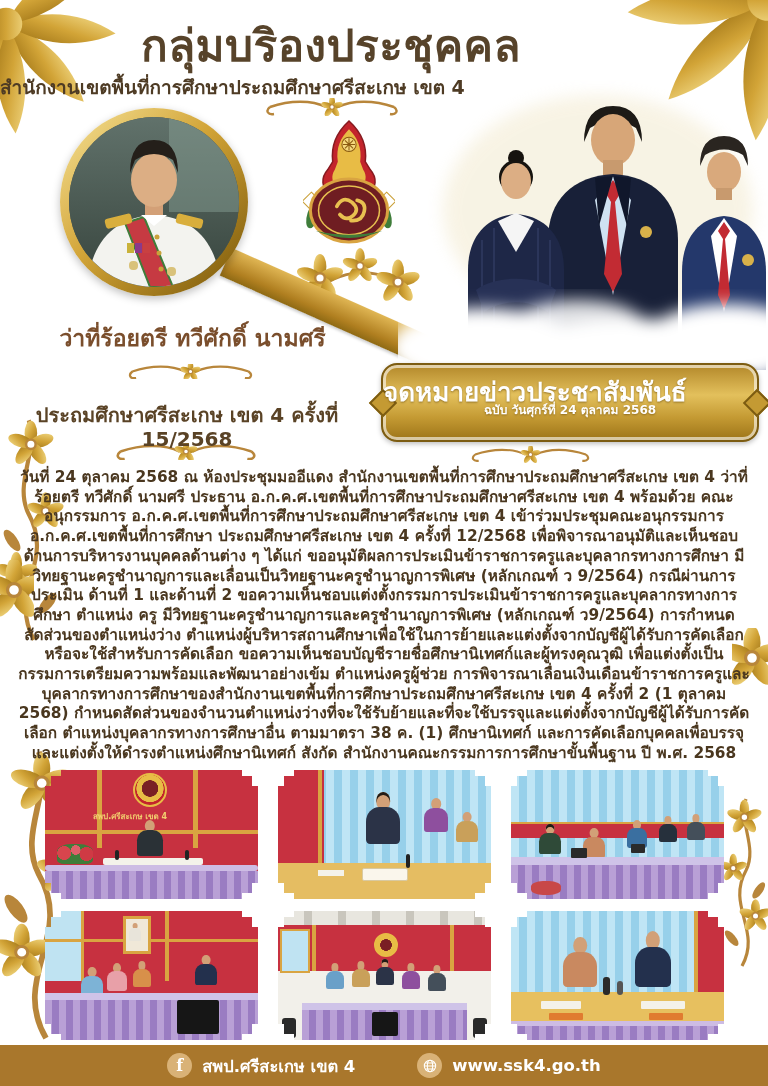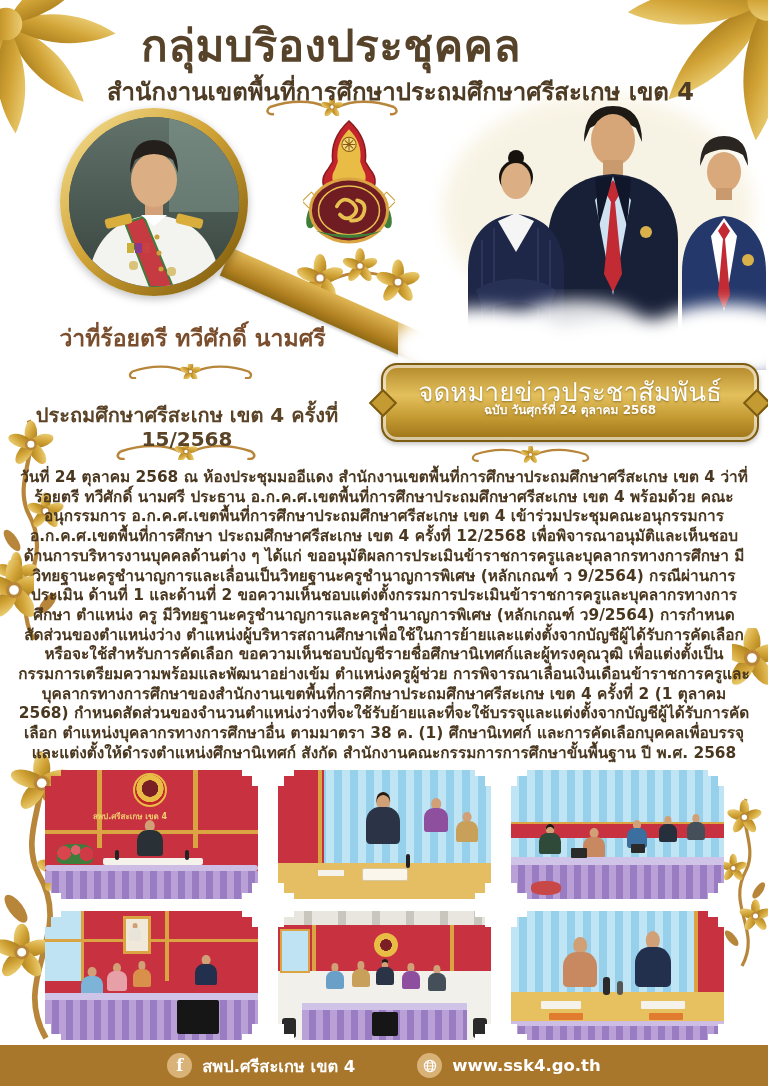--- a/index.html
+++ b/index.html
@@ -5,22 +5,22 @@
   html,body{margin:0;padding:0;background:#888;}
   #poster{
     position:relative;width:768px;height:1086px;margin:0 auto;
     background:#ffffff;overflow:hidden;
     font-family:"DejaVu Sans","Liberation Sans",sans-serif;
   }
   .ab{position:absolute;}
   
   .title{position:absolute;top:10px;left:0;width:662px;text-align:center;
     font-size:44px;font-weight:bold;color:#57432a;letter-spacing:.5px;z-index:3;}
-  .subtitle{position:absolute;top:72px;left:0;width:662px;text-align:right;
-    font-size:24px;font-weight:bold;color:#4e3b24;z-index:3;margin-left:32px;}
+  .subtitle{position:absolute;top:72px;left:0;width:662px;text-align:left;
+    font-size:19px;font-weight:bold;color:#4e3b24;z-index:3;}
   .deco{position:absolute;z-index:0;pointer-events:none;}
   .deco.z2{z-index:2;}
   
   .portrait-ring{position:absolute;left:60px;top:108px;width:188px;height:188px;border-radius:50%;
     background:linear-gradient(135deg,#f7e49a,#d2a437 45%,#8f6a14 85%,#c49a33);
     box-shadow:0 3px 8px rgba(0,0,0,.25);z-index:2;}
   .portrait-inner{position:absolute;inset:9px;border-radius:50%;overflow:hidden;background:#46534d;}
   
   .ribbon{position:absolute;left:232px;top:248px;width:315px;height:30px;
     background:linear-gradient(180deg,#e0b654,#b07f20 70%,#8f6a14);
@@ -34,22 +34,22 @@
   .headline{position:absolute;top:379px;left:6px;width:362px;text-align:center;
     font-size:20px;font-weight:bold;color:#5a4326;line-height:24px;z-index:3;}
   
   .banner{position:absolute;left:381px;top:363px;width:374px;height:75px;border-radius:16px;
     background:linear-gradient(180deg,#b3882a,#e3c05c 40%,#c49a33 70%,#9d7418);
     border:2px solid #7c5c12;
     box-shadow:inset 0 0 0 3px rgba(255,255,255,.6),0 2px 5px rgba(0,0,0,.25);z-index:3;}
   .banner::before,.banner::after{content:"";position:absolute;top:50%;width:16px;height:16px;
     background:#c49a33;border:2px solid #7c5c12;transform:translateY(-50%) rotate(45deg);z-index:-1;}
   .banner::before{left:-10px;} .banner::after{right:-10px;}
-  .banner-title{position:absolute;top:6px;left:0;width:100%;text-align:center;
-    font-size:26px;font-weight:normal;color:#fff;text-shadow:0 1px 2px rgba(90,60,0,.55);}
+  .banner-title{position:absolute;top:6px;left:0;width:100%;text-align:left;
+    font-size:26px;font-weight:bold;color:#fff;text-shadow:0 1px 2px rgba(90,60,0,.55);}
   .banner-edition{position:absolute;top:35px;left:0;width:100%;text-align:center;
     font-size:12px;font-weight:bold;color:#fff;text-shadow:0 1px 2px rgba(90,60,0,.5);}
   
   .body-text{position:absolute;top:468px;left:17px;width:734px;text-align:center;
     font-size:15.4px;line-height:19.7px;font-weight:600;color:#4a371f;z-index:2;}
   
   .photo{position:absolute;width:213px;height:129px;overflow:hidden;background:#ddd;z-index:2;
     clip-path:polygon(0 16px,6px 16px,6px 6px,16px 6px,16px 0,
       calc(100% - 16px) 0,calc(100% - 16px) 6px,calc(100% - 6px) 6px,calc(100% - 6px) 16px,100% 16px,
       100% calc(100% - 16px),calc(100% - 6px) calc(100% - 16px),calc(100% - 6px) calc(100% - 6px),

